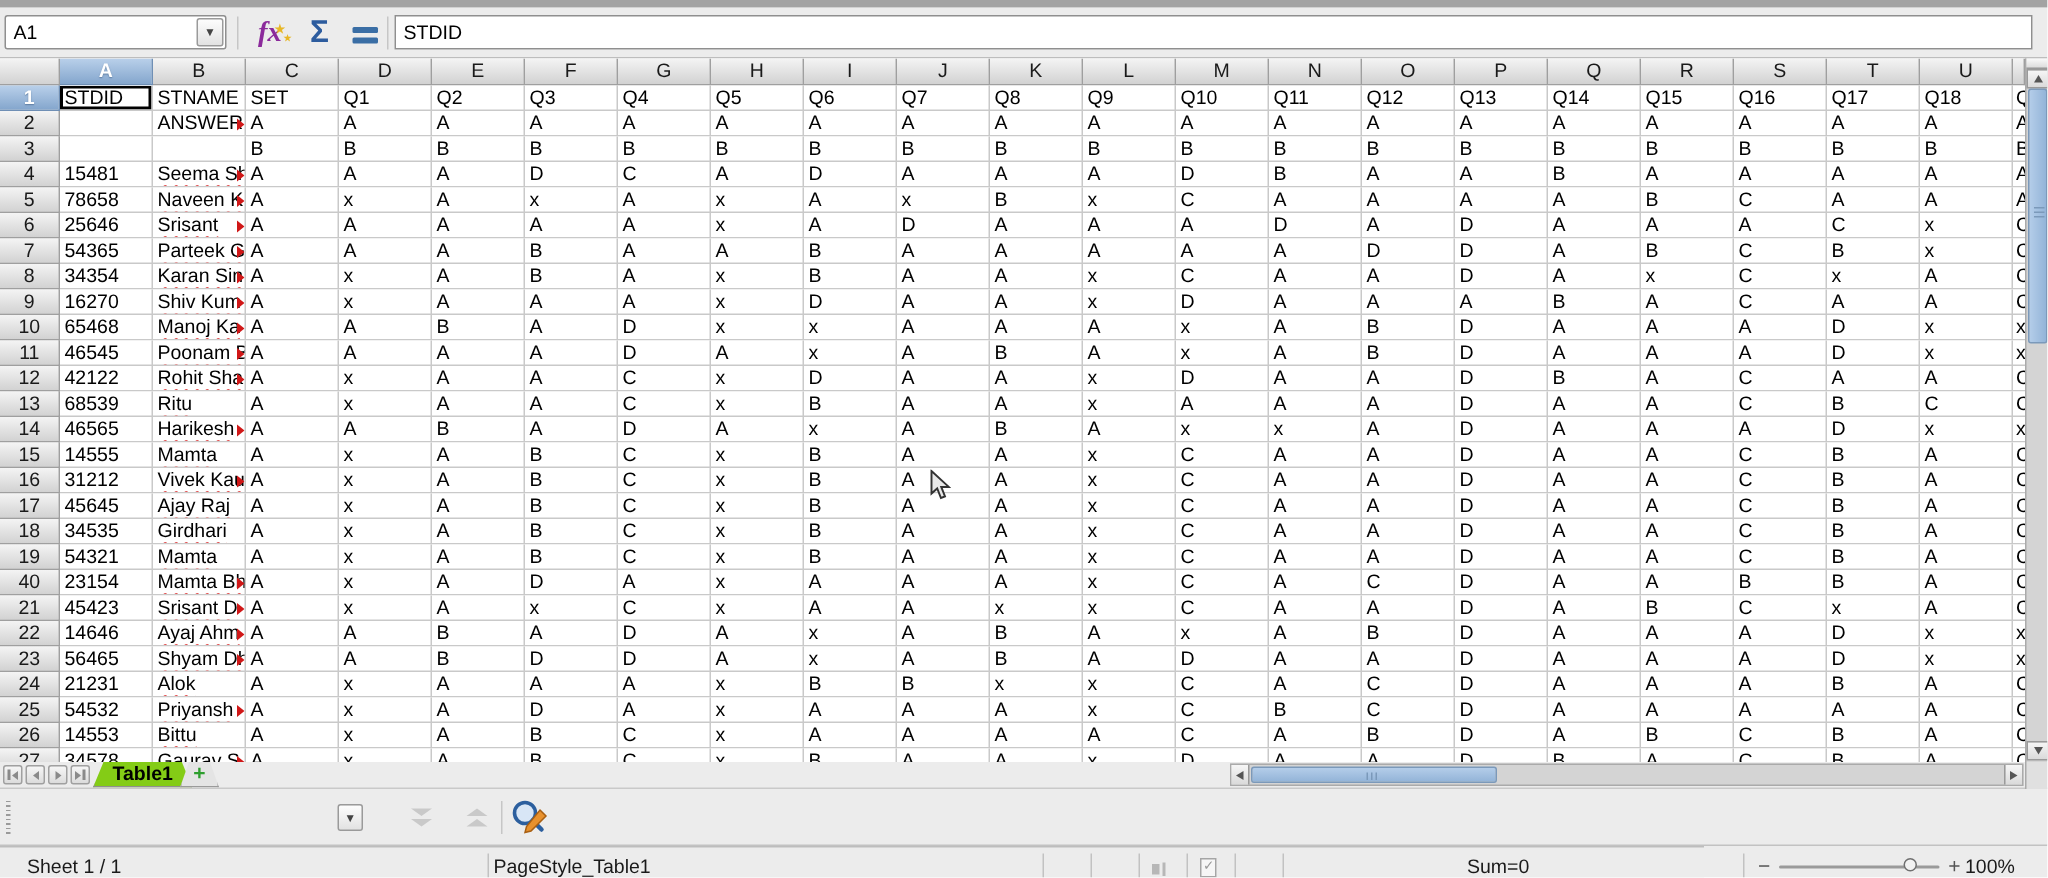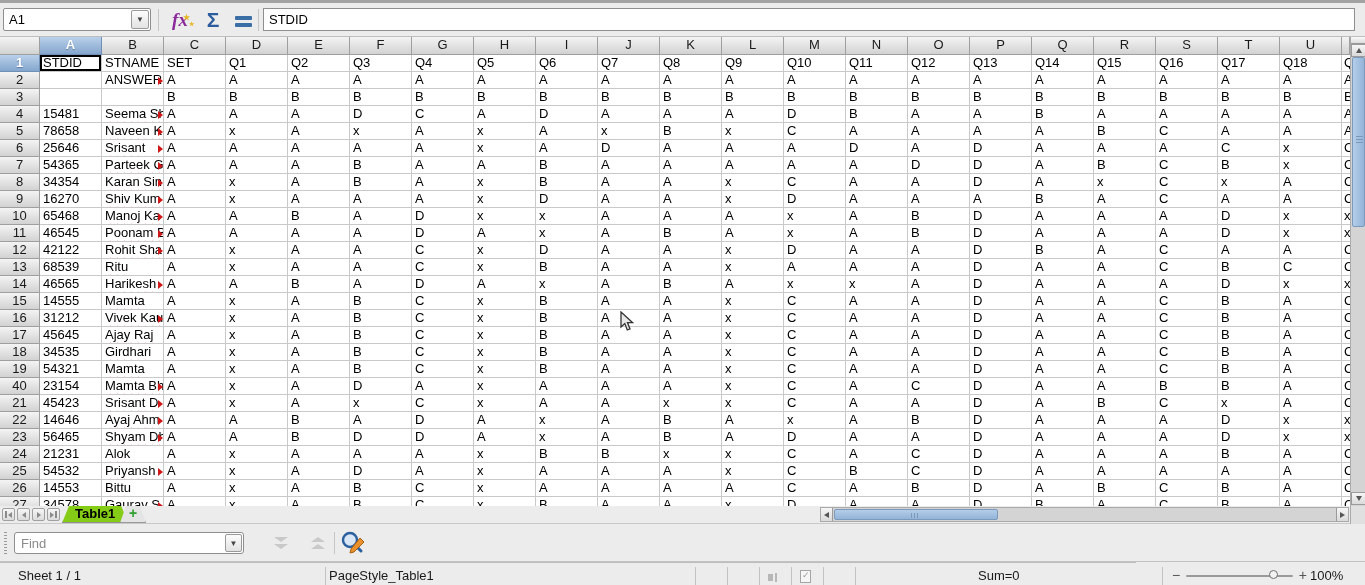--- a/index.html
+++ b/index.html
@@ -1,18 +1,18 @@
 <!DOCTYPE html>
 <html><head>
 <meta charset="utf-8">
 <style>
   * { margin:0; padding:0; box-sizing:border-box; }
   html,body { background:#fff; }
   body { font-family:"Liberation Sans","DejaVu Sans",sans-serif; font-size:13px; color:#000; }
-  #app { position:relative; width:1365px; height:585px; background:#ececec; overflow:hidden; border-top:3px solid #a3a3a3;}
+  #app { position:relative; width:1365px; height:585px; background:#ececec; overflow:hidden; border-top:5px solid #a3a3a3;}
 
   
   .fbar { position:absolute; left:0; top:0; width:1365px; height:34px; background:#ececec; border-bottom:1px solid #bdbdbd; }
   .namebox { position:absolute; left:3px; top:5px; width:148px; height:23px; background:#fff; border:1px solid #8f8f8f; border-radius:2px; font-size:13px; padding:2px 20px 2px 5px; font-family:inherit; }
   .namebox-dd { position:absolute; left:131px; top:7px; width:18px; height:19px; background:linear-gradient(#fdfdfd,#e2e2e2); border:1px solid #9a9a9a; border-radius:2px; font-size:8px; color:#444; text-align:center; line-height:18px; cursor:default;}
   .vsep { position:absolute; top:6px; width:1px; height:22px; background:#c6c6c6; }
   .tbico { position:absolute; top:3px; width:30px; height:28px; text-align:center; line-height:28px; cursor:default;}
   .fx { font-family:"Liberation Serif","DejaVu Serif",serif; font-style:italic; font-weight:bold; font-size:19px; color:#8b2a9b; }
   .fx .star { position:absolute; font-size:8px; color:#e7b727; font-style:normal; }
   .sigma { font-size:21px; color:#2d5c9e; font-weight:bold; }
@@ -858,21 +858,20 @@
         <span class="grip"></span>
       </div>
     <div class="sb-btn" style="right:0;top:0;width:12px;height:13px;border:none;border-left:1px solid #9a9a9a">
         <i class="tri-rt"></i>
       </div>
   </div>
   <div class="sbcorner"></div>
 
   <div class="findbar">
     <div class="fgrip"></div>
-    <input class="findin" placeholder="Find" style="">
     <div class="finddd">▼</div>
     <div class="chev down" style="left:268px">
         <i></i>
         <i></i>
       </div>
     <div class="chev up" style="left:305px">
         <i></i>
         <i></i>
       </div>
     <div class="vsep" style="left:334px;top:8px;height:22px"></div>

